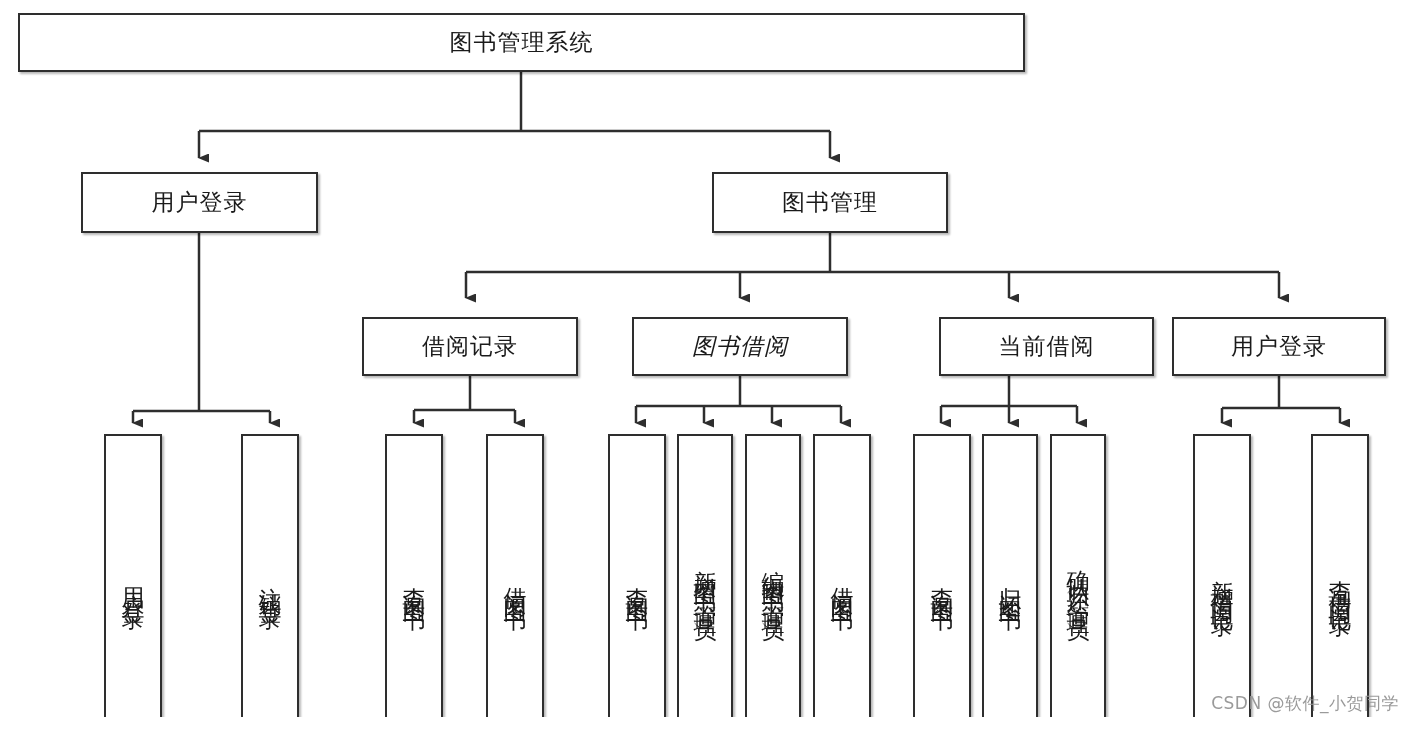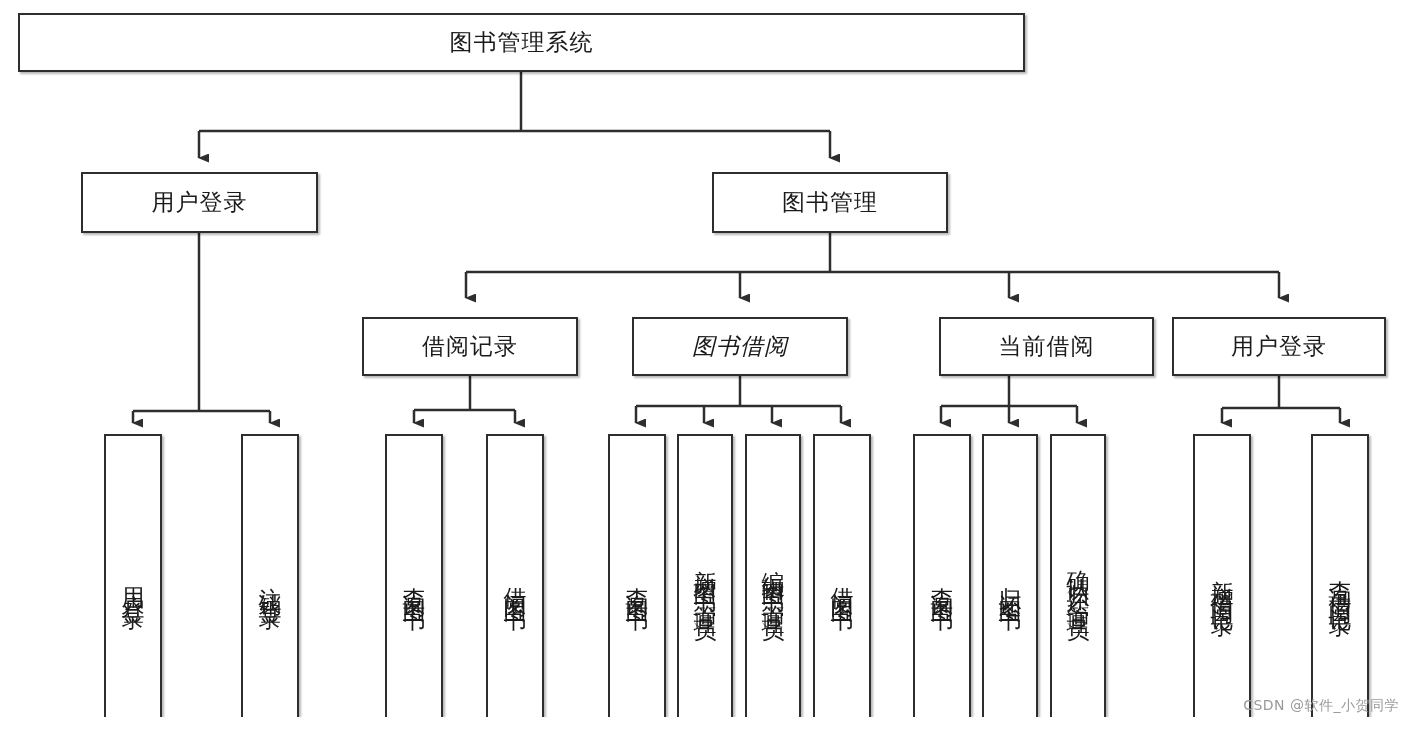--- a/index.html
+++ b/index.html
@@ -66,21 +66,21 @@
     line-height: 1.0;
     white-space: nowrap;
   }
   .node.v.tall .label {
     letter-spacing: 7px;
   }
   .watermark {
     position: absolute;
     right: 6px;
     bottom: 2px;
-    font-size: 14px;
+    font-size: 17px;
     color: #9a9a9a;
     letter-spacing: 0.5px;
     z-index: 5;
     white-space: nowrap;
   }
 </style>
 </head>
 <body>
 
 <div id="canvas">

